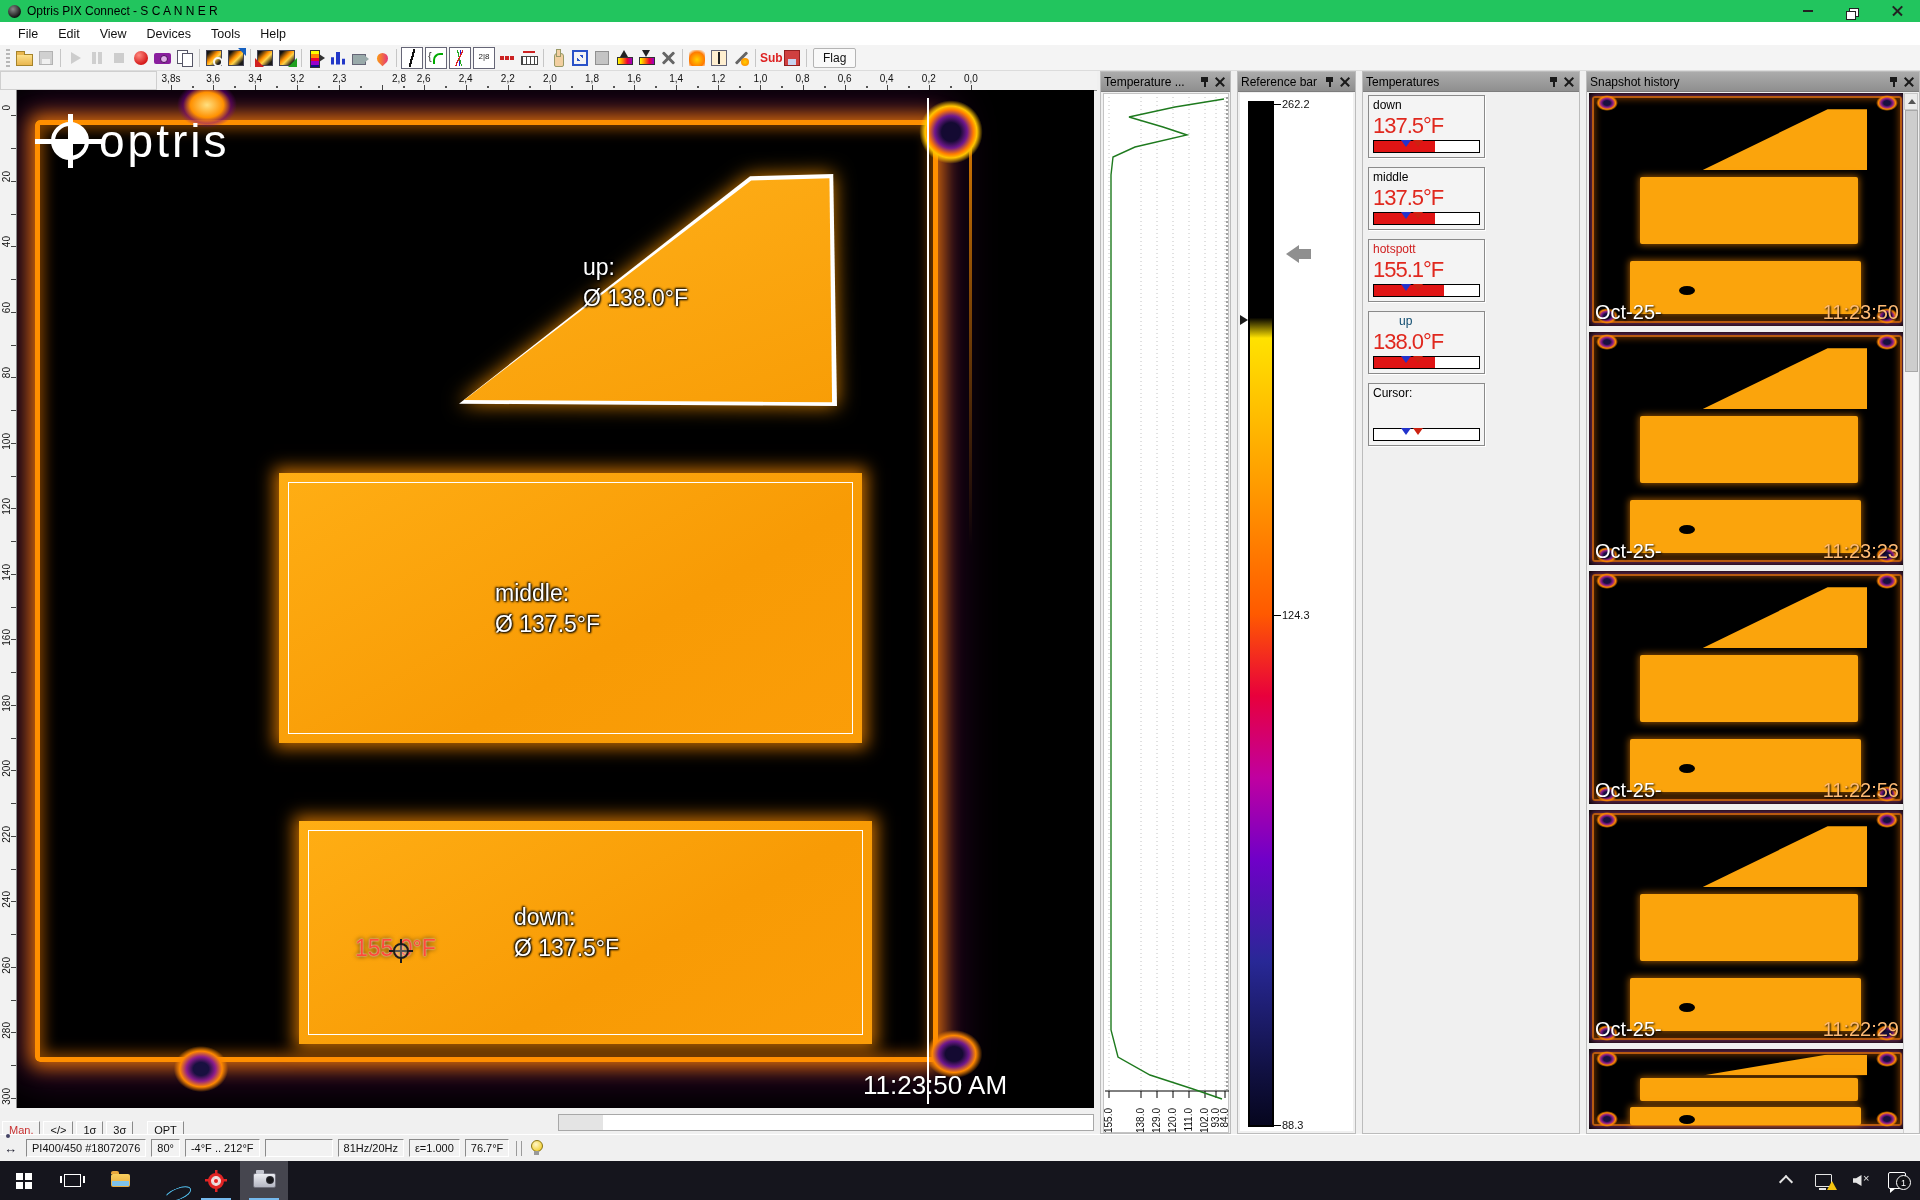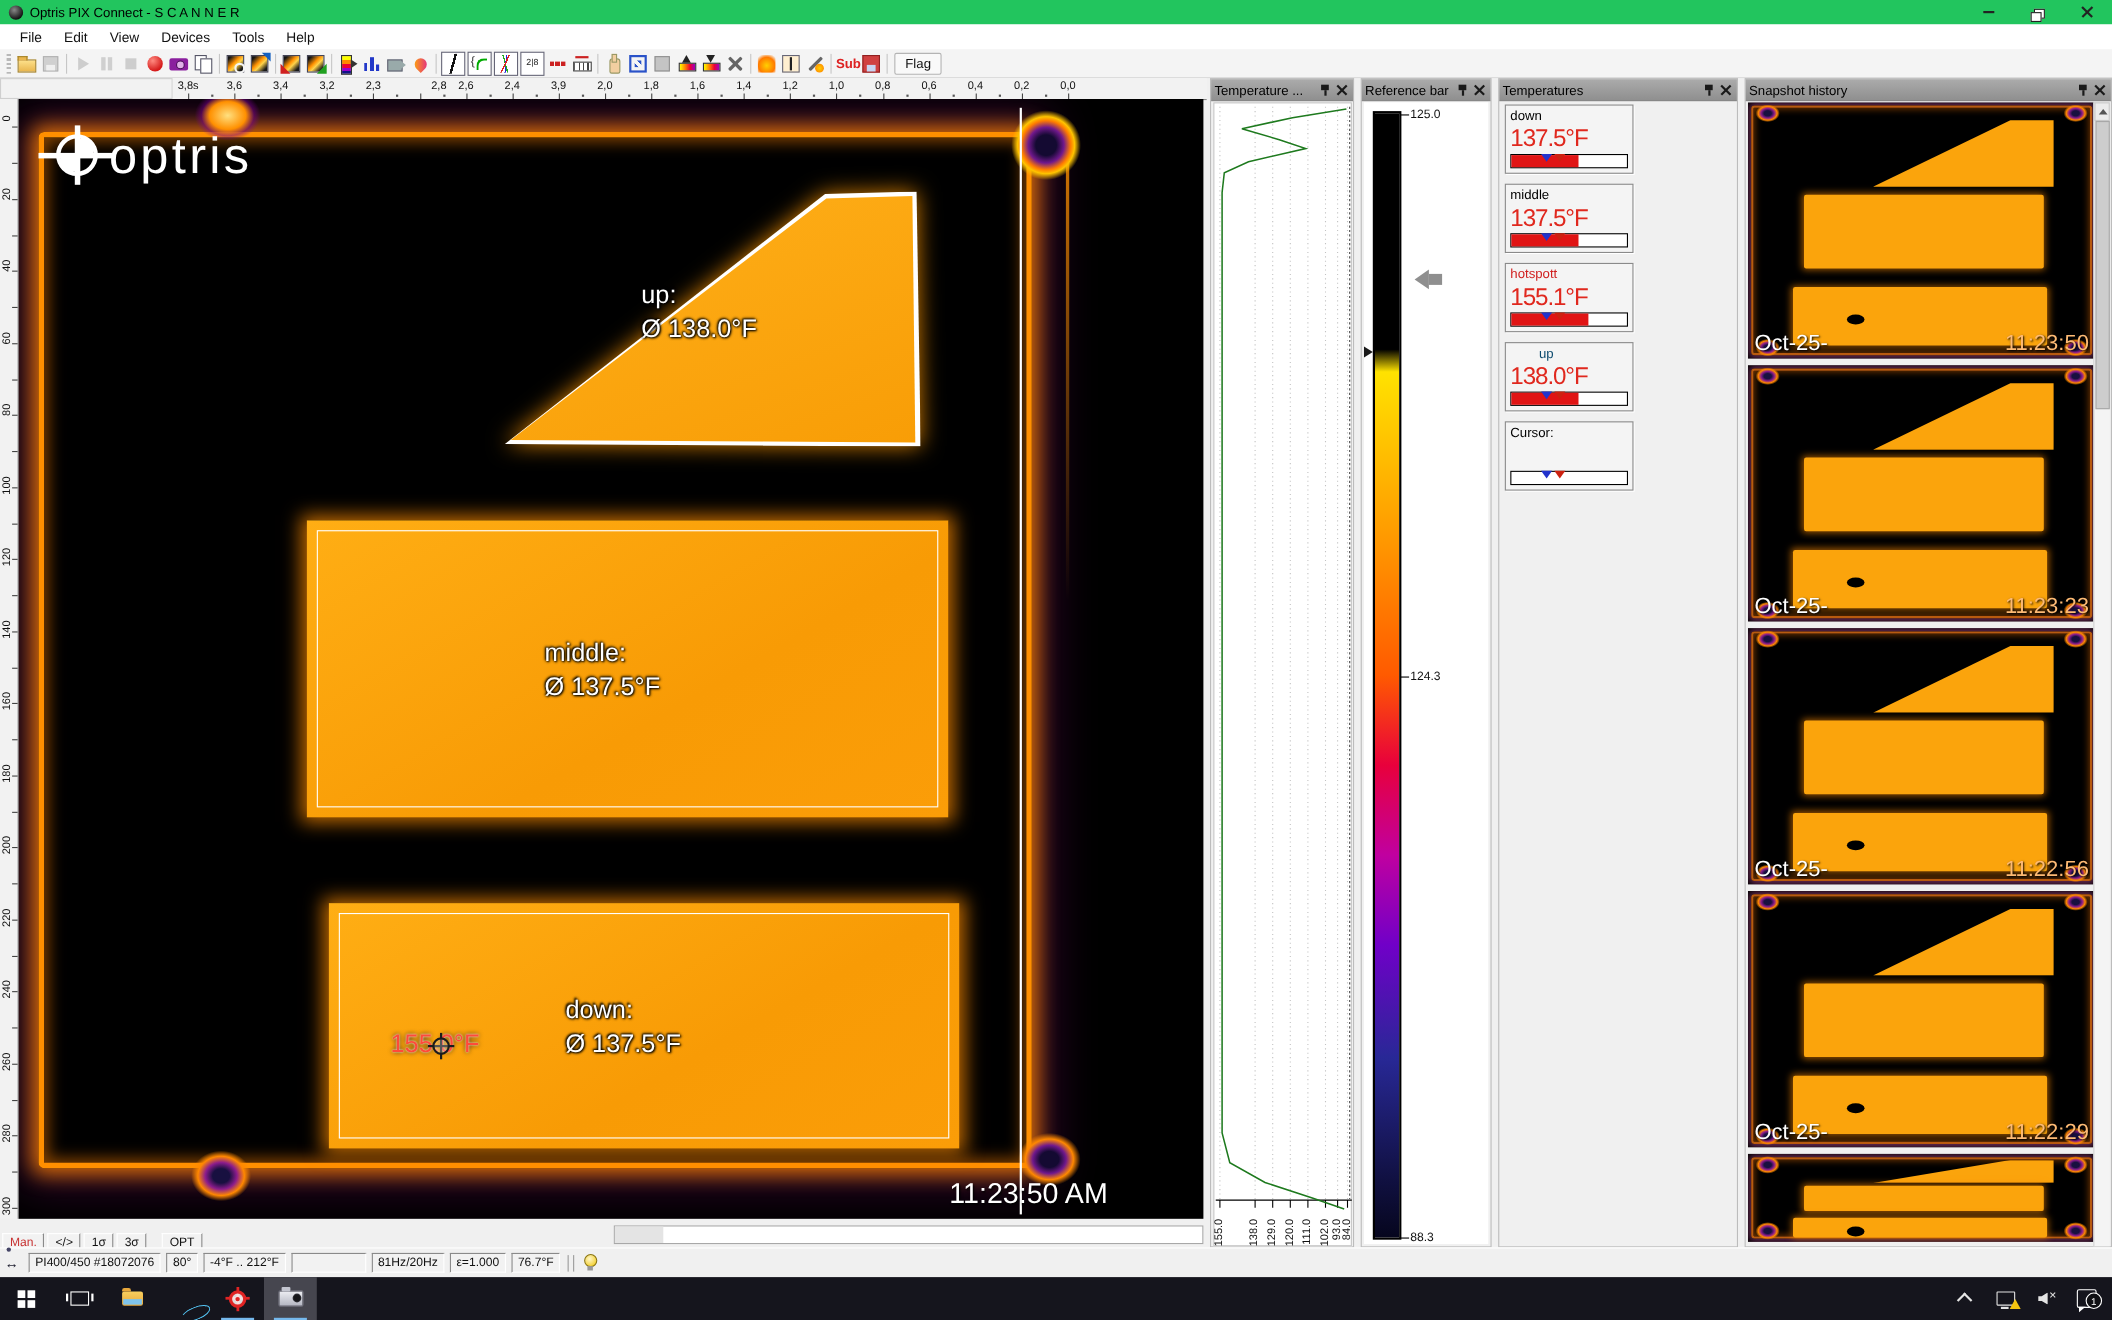--- a/index.html
+++ b/index.html
@@ -320,21 +320,21 @@
       <span class="rt-dot" style="left: 203.4px;"></span>
       <span class="rt-label" style="left: 227px;">2,8</span>
       <span class="rt-tick" style="left: 224.5px;"></span>
       <span class="rt-dot" style="left: 245.5px;"></span>
       <span class="rt-label" style="left: 251.6px;">2,6</span>
       <span class="rt-tick" style="left: 266.6px;"></span>
       <span class="rt-dot" style="left: 287.6px;"></span>
       <span class="rt-label" style="left: 293.7px;">2,4</span>
       <span class="rt-tick" style="left: 308.7px;"></span>
       <span class="rt-dot" style="left: 329.7px;"></span>
-      <span class="rt-label" style="left: 335.8px;">3,9</span>
+      <span class="rt-label" style="left: 335.8px;">2,2</span>
       <span class="rt-tick" style="left: 350.8px;"></span>
       <span class="rt-dot" style="left: 371.8px;"></span>
       <span class="rt-label" style="left: 377.9px;">2,0</span>
       <span class="rt-tick" style="left: 392.9px;"></span>
       <span class="rt-dot" style="left: 413.9px;"></span>
       <span class="rt-label" style="left: 420px;">1,8</span>
       <span class="rt-tick" style="left: 435px;"></span>
       <span class="rt-dot" style="left: 456px;"></span>
       <span class="rt-label" style="left: 462.1px;">1,6</span>
       <span class="rt-tick" style="left: 477.1px;"></span>
@@ -501,21 +501,21 @@
     <div class="phead">
       <span class="pt">Reference bar</span>
       <span class="pin"></span>
       <span class="pclose"></span>
     </div>
     <div class="ref-wrap">
       <div class="ref-bar" id="ref-bar" style="background: linear-gradient(rgb(0, 0, 0) 0%, rgb(0, 0, 0) 21%, rgb(255, 226, 0) 23%, rgb(255, 152, 0) 38%, rgb(255, 90, 0) 50%, rgb(232, 0, 60) 58%, rgb(192, 0, 160) 66%, rgb(112, 0, 200) 74%, rgb(40, 40, 150) 84%, rgb(16, 16, 64) 95%, rgb(6, 6, 30) 100%);"></div>
       <span class="ref-tick rt1"></span>
       <span class="ref-tick rt2"></span>
       <span class="ref-tick rt3"></span>
-      <span class="ref-label ref-max">125.0</span>
+      <span class="ref-label ref-max">262.2</span>
       <span class="ref-label ref-mid">124.3</span>
       <span class="ref-label ref-min">88.3</span>
       <span class="ref-arrow"></span>
       <span class="ref-slider"></span>
     </div>
   </div>
 
   <div class="panel" id="p-temps">
     <div class="phead">
       <span class="pt">Temperatures</span>

